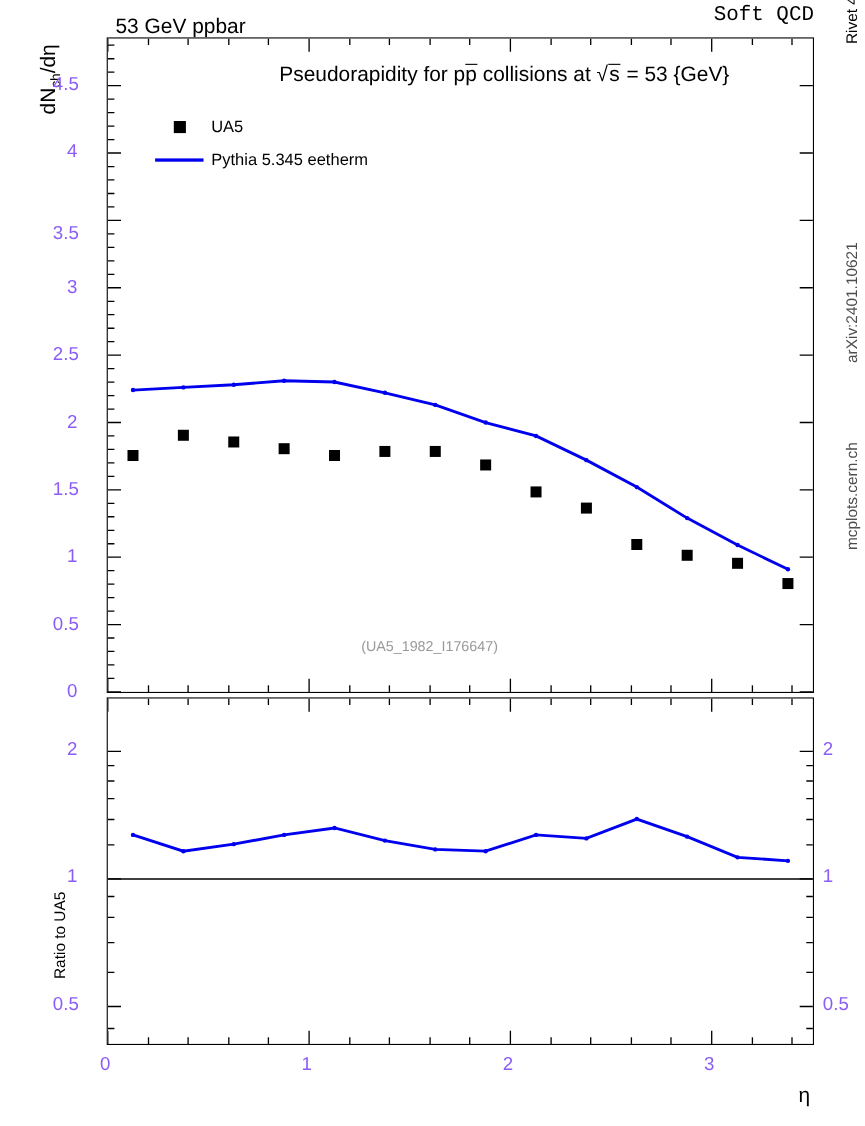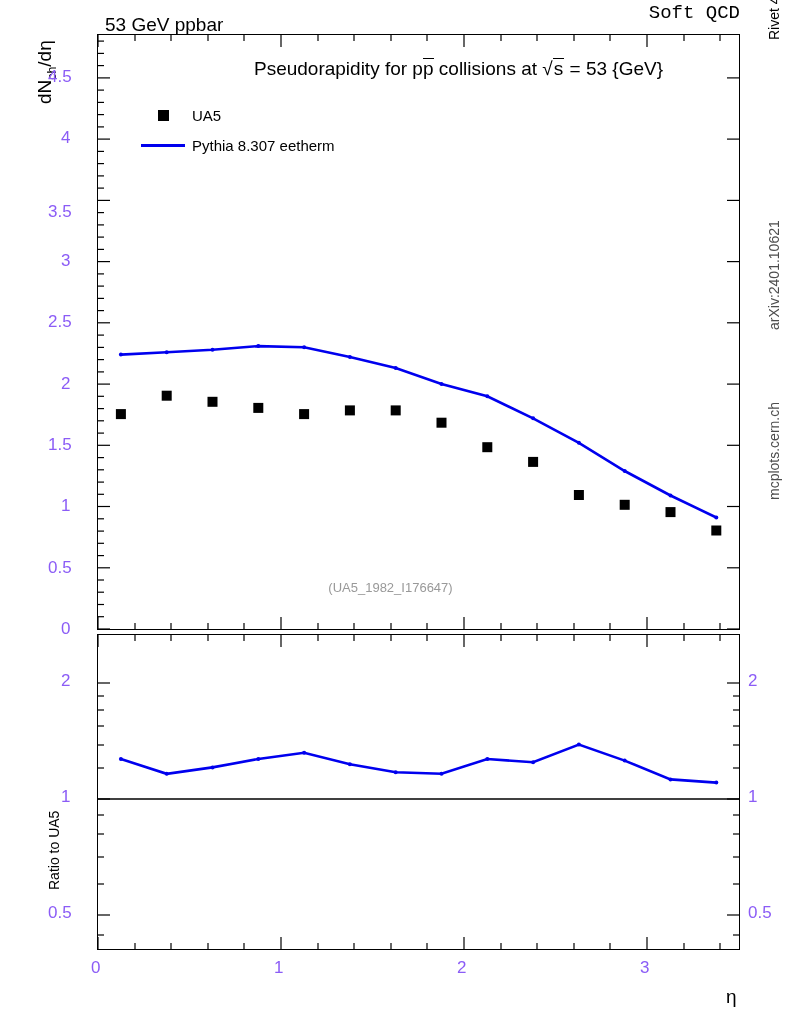--- a/index.html
+++ b/index.html
@@ -297,21 +297,21 @@
     <div class="legend-row">
       <span class="legend-marker">
           <span class="sq"></span>
         </span>
       <span class="legend-label">UA5</span>
     </div>
     <div class="legend-row">
       <span class="legend-marker">
           <span class="ln"></span>
         </span>
-      <span class="legend-label">Pythia 8.307 eetherm</span>
+      <span class="legend-label">Pythia 5.345 eetherm</span>
     </div>
   </div>
 
   <div class="abs ylabel-main rot" style="left:34px; top:104px; transform-origin:0 0; transform:rotate(-90deg); color:#000;">
     <span>dN</span><sub>ch</sub><span>/dη</span>
   </div>
 
   <div class="abs tick" style="left:61px; top:619px;">0</div>
   <div class="abs tick" style="left:48px; top:558px;">0.5</div>
   <div class="abs tick" style="left:61px; top:496px;">1</div>

